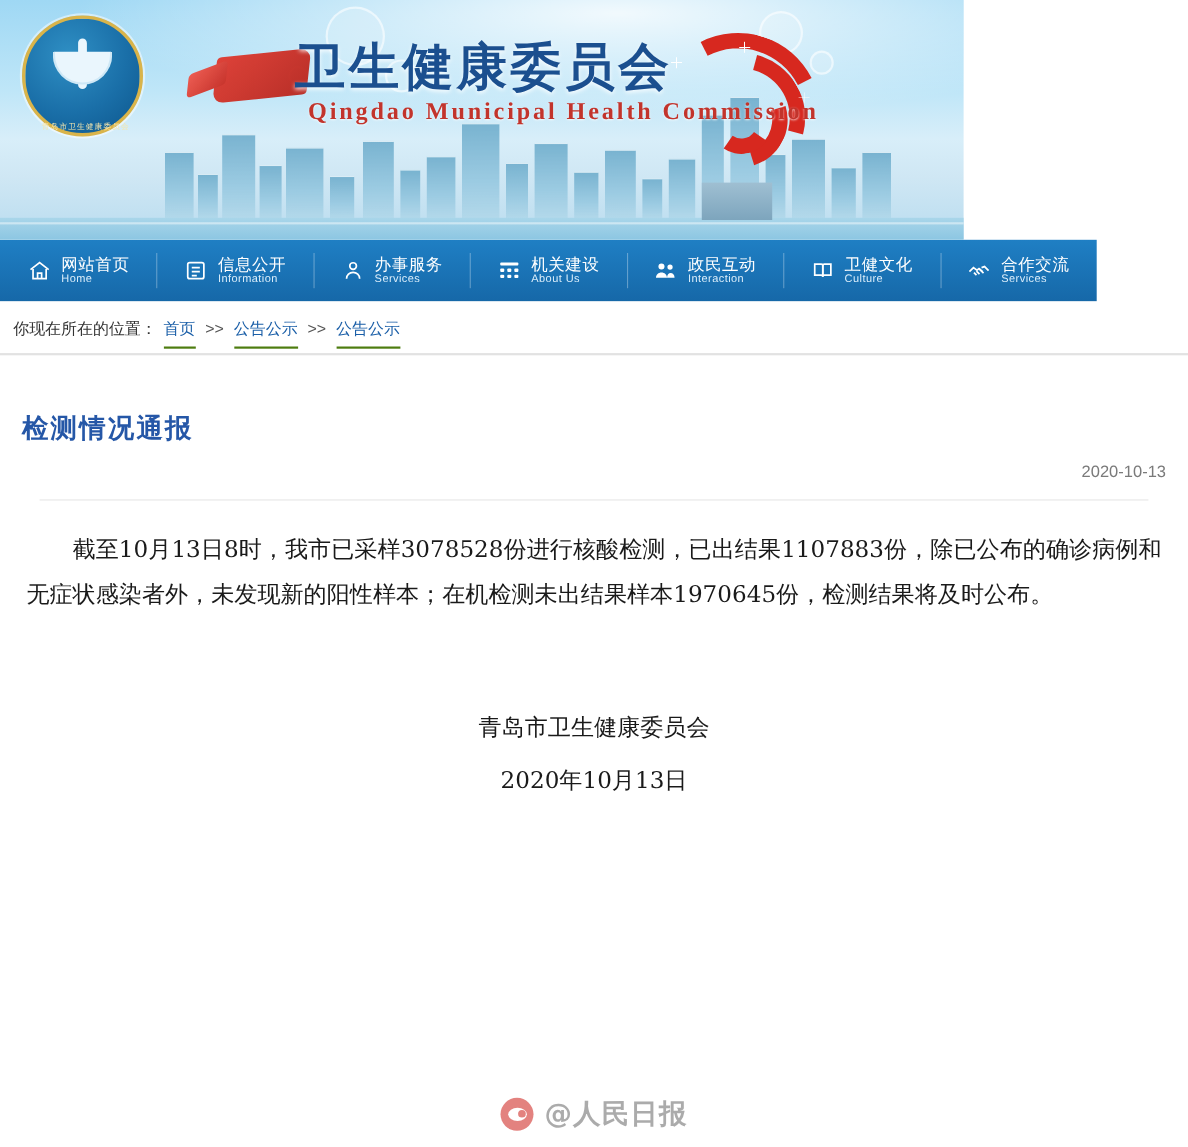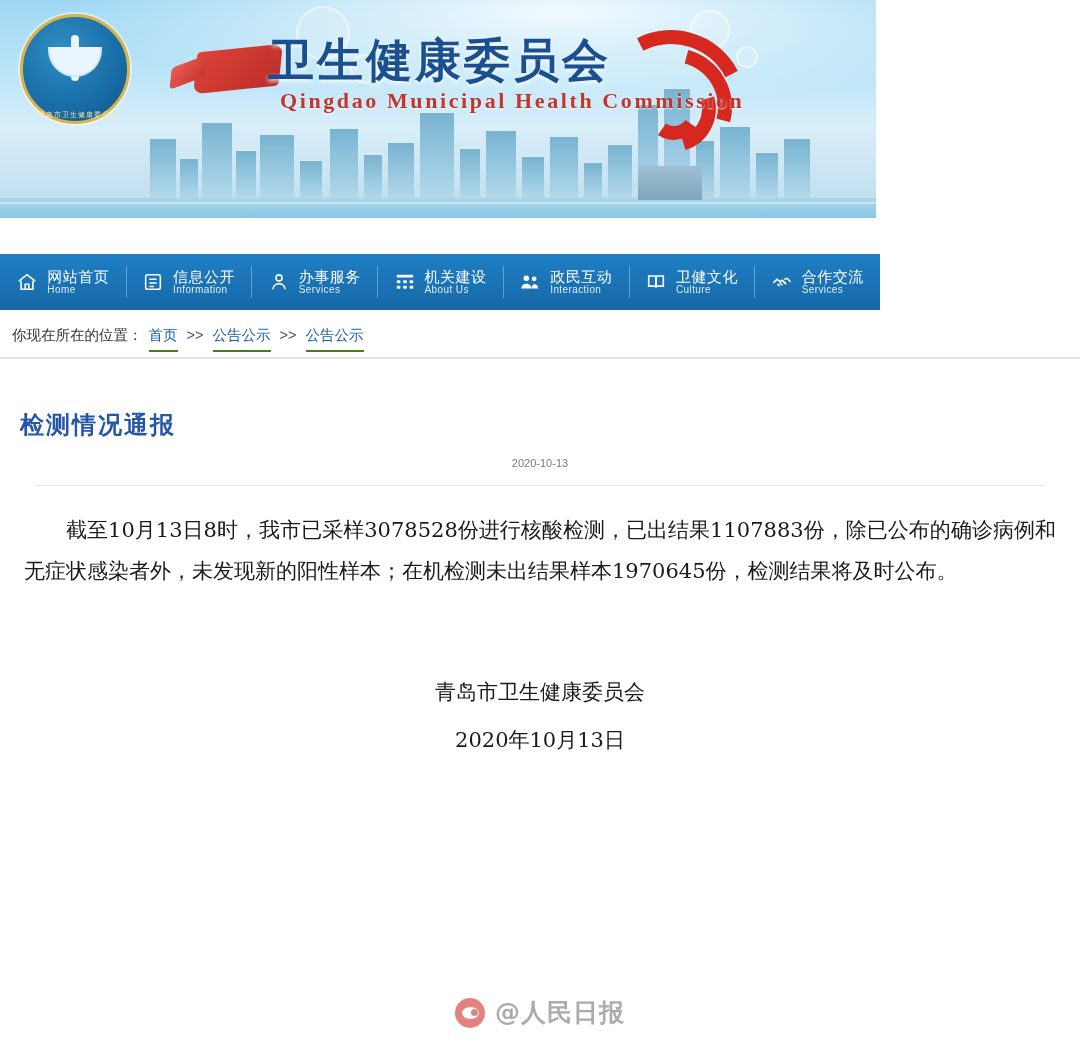--- a/index.html
+++ b/index.html
@@ -135,24 +135,23 @@
   .sparkle {
     position: absolute; width: 10px; height: 10px;
     background:
       linear-gradient(to right, transparent 45%, #fff 48%, #fff 52%, transparent 55%),
       linear-gradient(to bottom, transparent 45%, #fff 48%, #fff 52%, transparent 55%);
   }
 
   
   .nav {
     display: flex; align-items: stretch;
-    height: 56px; width: 880px;
+    height: 56px; width: 997px;
     background: linear-gradient(180deg, #1f7fc4 0%, #1668a8 100%);
     color: #fff;
-    margin-top: 36px;
   }
   .nav-item {
     flex: 1 1 0; display: flex; align-items: center; justify-content: center;
     gap: 9px; position: relative; cursor: pointer;
   }
   .nav-item + .nav-item:before {
     content: ""; position: absolute; left: 0; top: 12px; bottom: 12px;
     width: 1px; background: rgba(255,255,255,.32);
   }
   .nav-ico { width: 22px; height: 22px; flex: none; }
@@ -175,21 +174,21 @@
   .crumb .sep { color: #555; margin: 0 3px; }
 
   
   .article { width: 1080px; padding: 34px 20px 0 20px; }
   .art-title {
     text-align: left; color: #2557a7;
     font-family: "DejaVu Sans", "Liberation Sans", sans-serif;
     font-size: 24px; font-weight: bold; letter-spacing: 2px;
   }
   .art-date {
-    text-align: center; color: #7a7a7a; font-size: 11px; margin-top: 16px;
+    text-align: right; color: #7a7a7a; font-size: 15px; margin-top: 16px;
   }
   .art-rule { margin: 16px 16px 0 16px; border-top: 1px solid #e6e6e6; }
   .art-body {
     margin-top: 24px; padding: 0 4px;
     font-family: "DejaVu Serif", "Liberation Serif", serif;
     font-size: 21px; color: #1a1a1a; line-height: 1.95;
     text-align: justify;
   }
   .art-body p { margin: 0 0 14px 0; text-indent: 2em; }
   .sign {

